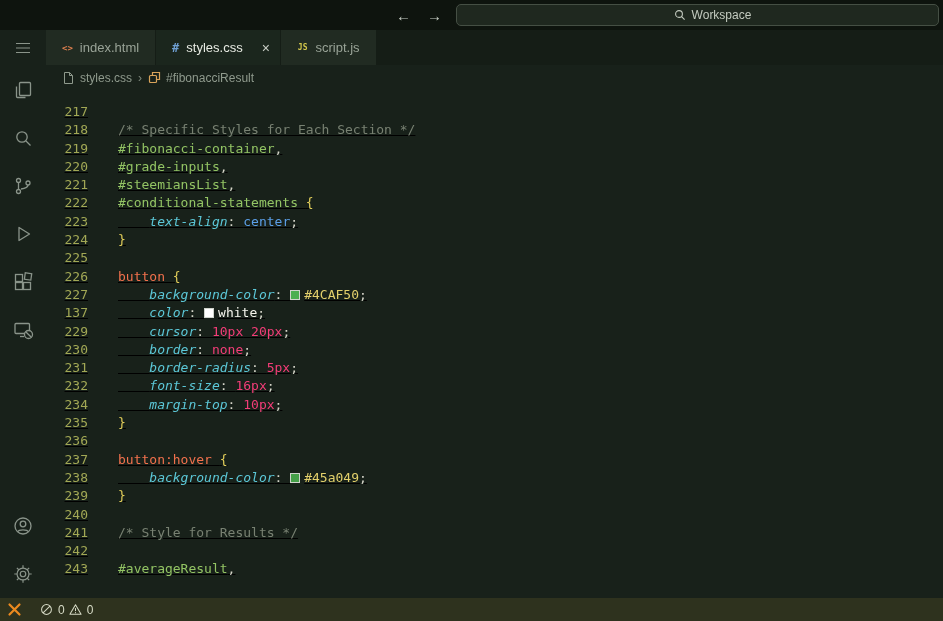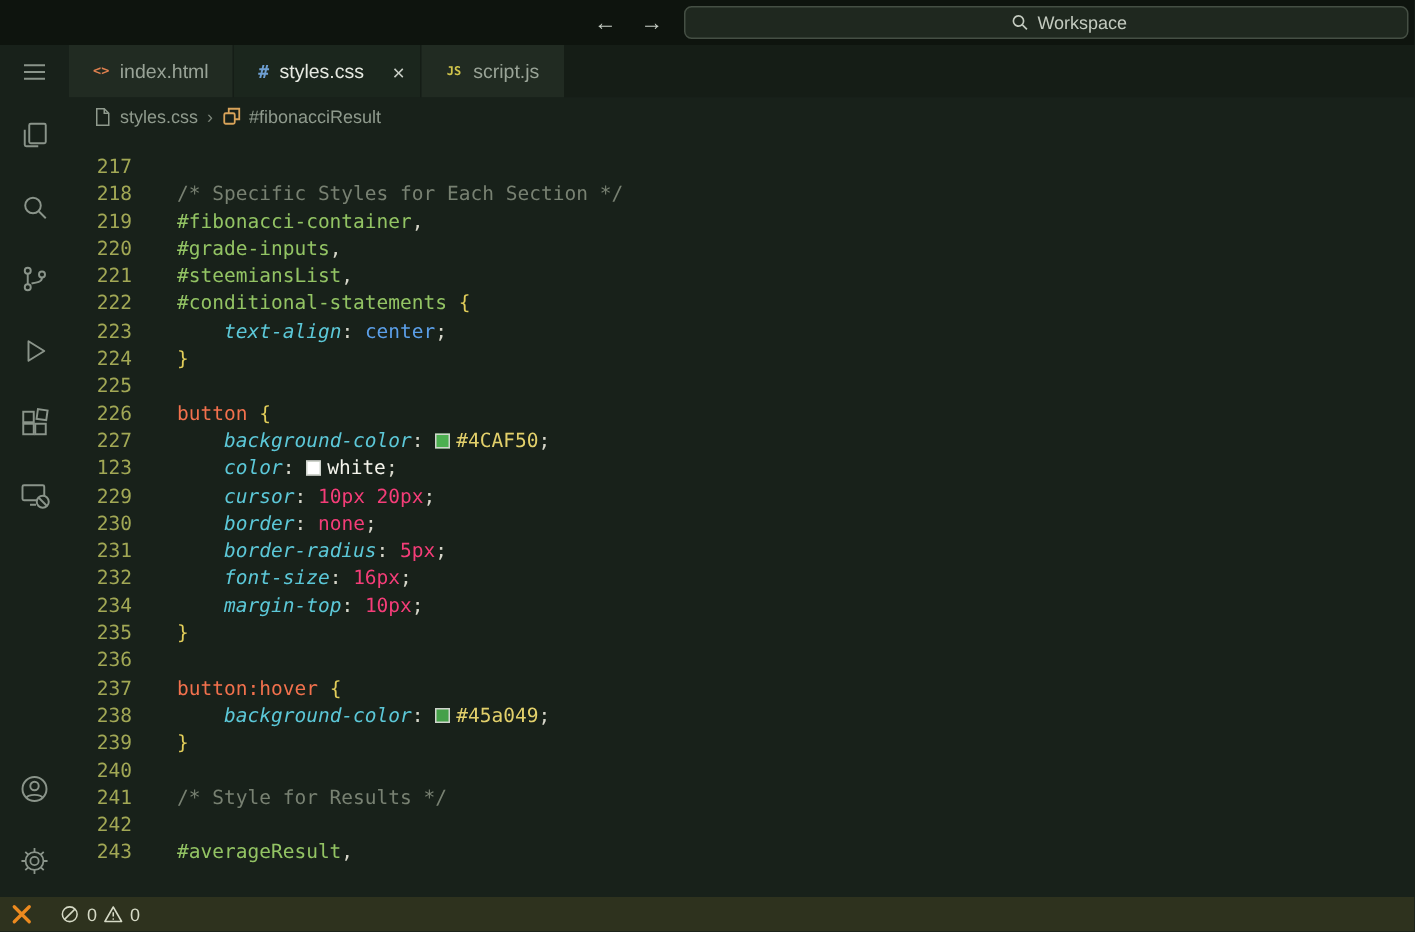--- a/index.html
+++ b/index.html
@@ -37,21 +37,21 @@
 
   
   .breadcrumb { flex:0 0 25px; height:25px; background:#18211a; display:flex; align-items:center;
     padding-left:16px; gap:6px; font-size:12px; color:#8f9a8d; }
   .breadcrumb .item { cursor:pointer; display:flex; align-items:center; gap:5px; }
   .breadcrumb .sep { color:#7d877b; font-size:12px; }
 
   
   .editor { flex:1; background:#18211a; padding-top:13px; overflow:hidden;
     font-family:"DejaVu Sans Mono", monospace; font-size:13px; cursor:text; }
-  .row { display:flex; height:18.3px; line-height:18.3px; }
+  .row { display:flex; height:18.3px; line-height:18.3px;text-decoration:underline; }
   .ln { flex:0 0 42px; width:42px; text-align:right; color:#a2a855; user-select:none; }
   .code { margin-left:30px; white-space:pre; color:#d6d6ca; }
   .tk-cm  { color:#788172; }
   .tk-sel { color:#93c464; }
   .tk-el  { color:#f2714d; }
   .tk-prop{ color:#5cc8d8; font-style:italic;text-align:right; }
   .tk-pn  { color:#d6d6ca; }
   .tk-num { color:#f43d78; }
   .tk-kw  { color:#f43d78; }
   .tk-blue{ color:#5b9fe8; }
@@ -236,21 +236,21 @@
             </div>
             <div class="row">
               <span class="ln">226</span>
               <span class="code"><span class="tk-el">button</span><span class="tk-pn"> </span><span class="tk-br">{</span></span>
             </div>
             <div class="row">
               <span class="ln">227</span>
               <span class="code"><span class="tk-pn">    </span><span class="tk-prop">background-color</span><span class="tk-pn">: </span><span class="sw" style="background: rgb(76, 175, 80);"></span><span class="tk-hex">#4CAF50</span><span class="tk-pn">;</span></span>
             </div>
             <div class="row">
-              <span class="ln">123</span>
+              <span class="ln">137</span>
               <span class="code"><span class="tk-pn">    </span><span class="tk-prop">color</span><span class="tk-pn">: </span><span class="sw" style="background: rgb(255, 255, 255);"></span><span class="tk-wht">white</span><span class="tk-pn">;</span></span>
             </div>
             <div class="row">
               <span class="ln">229</span>
               <span class="code"><span class="tk-pn">    </span><span class="tk-prop">cursor</span><span class="tk-pn">: </span><span class="tk-num">10px</span><span class="tk-pn"> </span><span class="tk-num">20px</span><span class="tk-pn">;</span></span>
             </div>
             <div class="row">
               <span class="ln">230</span>
               <span class="code"><span class="tk-pn">    </span><span class="tk-prop">border</span><span class="tk-pn">: </span><span class="tk-kw">none</span><span class="tk-pn">;</span></span>
             </div>

